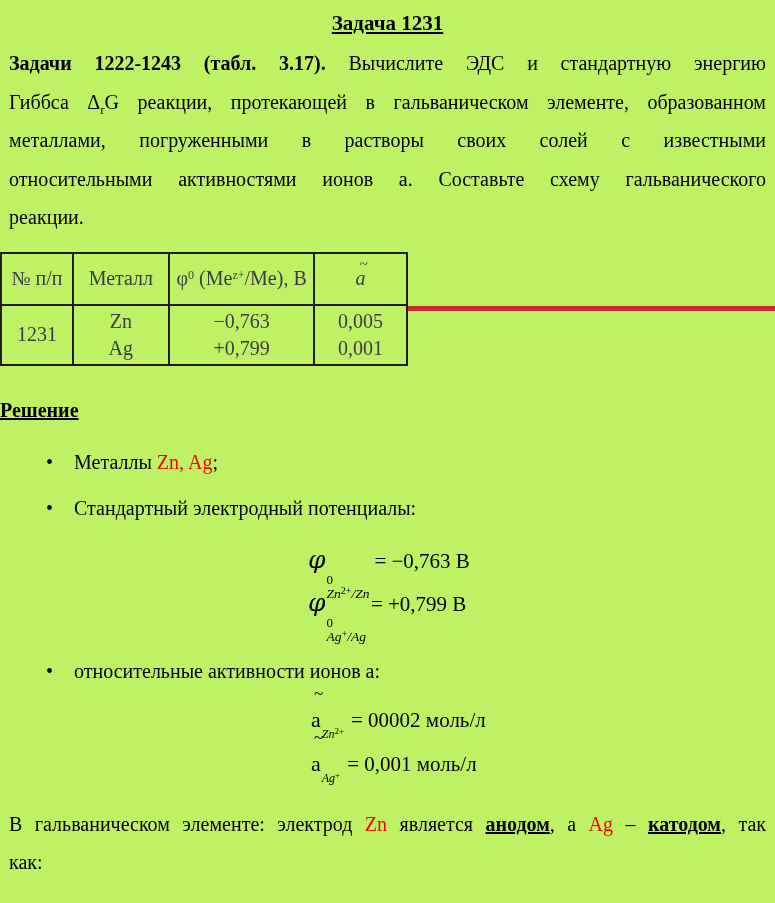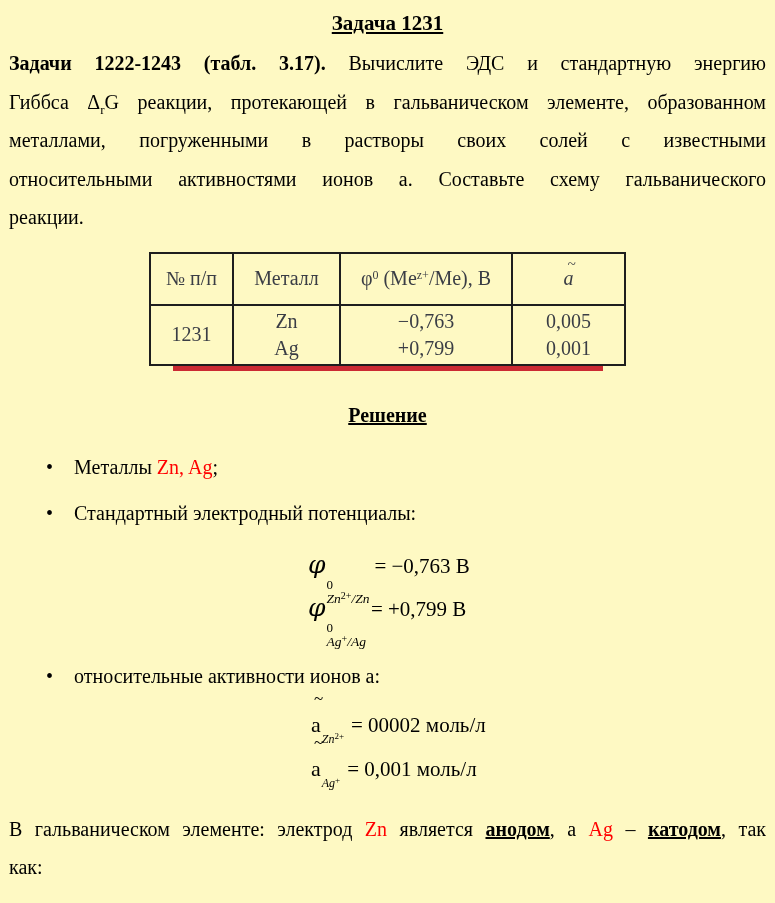--- a/index.html
+++ b/index.html
@@ -1,42 +1,42 @@
 <!DOCTYPE html>
 <html><head>
 <meta charset="utf-8">
 <style>
   html,body{margin:0;padding:0;background:#fff;}
-  .page{position:relative;width:775px;height:903px;overflow:hidden;background:#fef9c3;
+  .page{position:relative;width:775px;height:903px;overflow:hidden;background:#bef264;
         font-family:"Liberation Serif",serif;color:#000;}
   
   .jline{text-align:justify;height:38.5px;line-height:38.5px;overflow:hidden;}
   .jline::after{content:"";display:inline-block;width:100%;height:0;}
   .plainline{height:38.5px;line-height:38.5px;}
   .title{margin-top:10px;text-align:center;font-size:21px;font-weight:bold;
          text-decoration:underline;line-height:26px;}
   .intro{margin:8px 9px 0 9px;font-size:20px;}
   .intro sub{font-size:13px;vertical-align:-5px;line-height:0;}
   .bold{font-weight:bold;}
   .red{color:#ff0000;}
   .bu{font-weight:bold;text-decoration:underline;}
   
-  .tblwrap{margin-top:15px;display:flex;flex-direction:column;align-items:center;}
+  .tblwrap{margin-top:15px;display:flex;flex-direction:row;align-items:center;}
   table.mtable{border-collapse:collapse;color:#3a3d45;font-size:20px;}
   .mtable th,.mtable td{border:2px solid #1e1e1e;text-align:center;vertical-align:middle;
          font-weight:normal;padding:0 6px;}
   .mtable th{height:50px;}
   .mtable td{height:58px;}
   .c1{width:69px;} .c2{width:93px;} .c3{width:158px;} .c4{width:99px;}
   .mtable sup{font-size:12px;line-height:0;vertical-align:6px;}
   .numcell{font-weight:bold;}
   .cell2 div{line-height:27px;}
   .redrule{width:430px;height:5px;background:#cb2a33;margin-top:0;}
   
-  .sol-h{margin-top:31px;text-align:center;font-size:20px;font-weight:bold;
+  .sol-h{margin-top:31px;text-align:left;font-size:20px;font-weight:bold;
          text-decoration:underline;line-height:26px;}
   .brow{display:flex;margin:0 9px;font-size:20px;line-height:27px;}
   .blt{margin-left:37px;width:28px;}
   .b1{margin-top:26px;} .b2{margin-top:19px;} .b3{margin-top:35px;}
   
   .pform{margin-left:308px;height:40px;line-height:40px;font-size:21px;}
   .pf1{margin-top:18px;} .pf2{margin-top:3px;}
   .phi{font-family:"DejaVu Serif",serif;font-style:italic;font-size:25px;}
   .stack{display:inline-flex;flex-direction:column;align-items:flex-start;
          vertical-align:-16px;line-height:normal;margin:0 5px 0 1px;}

